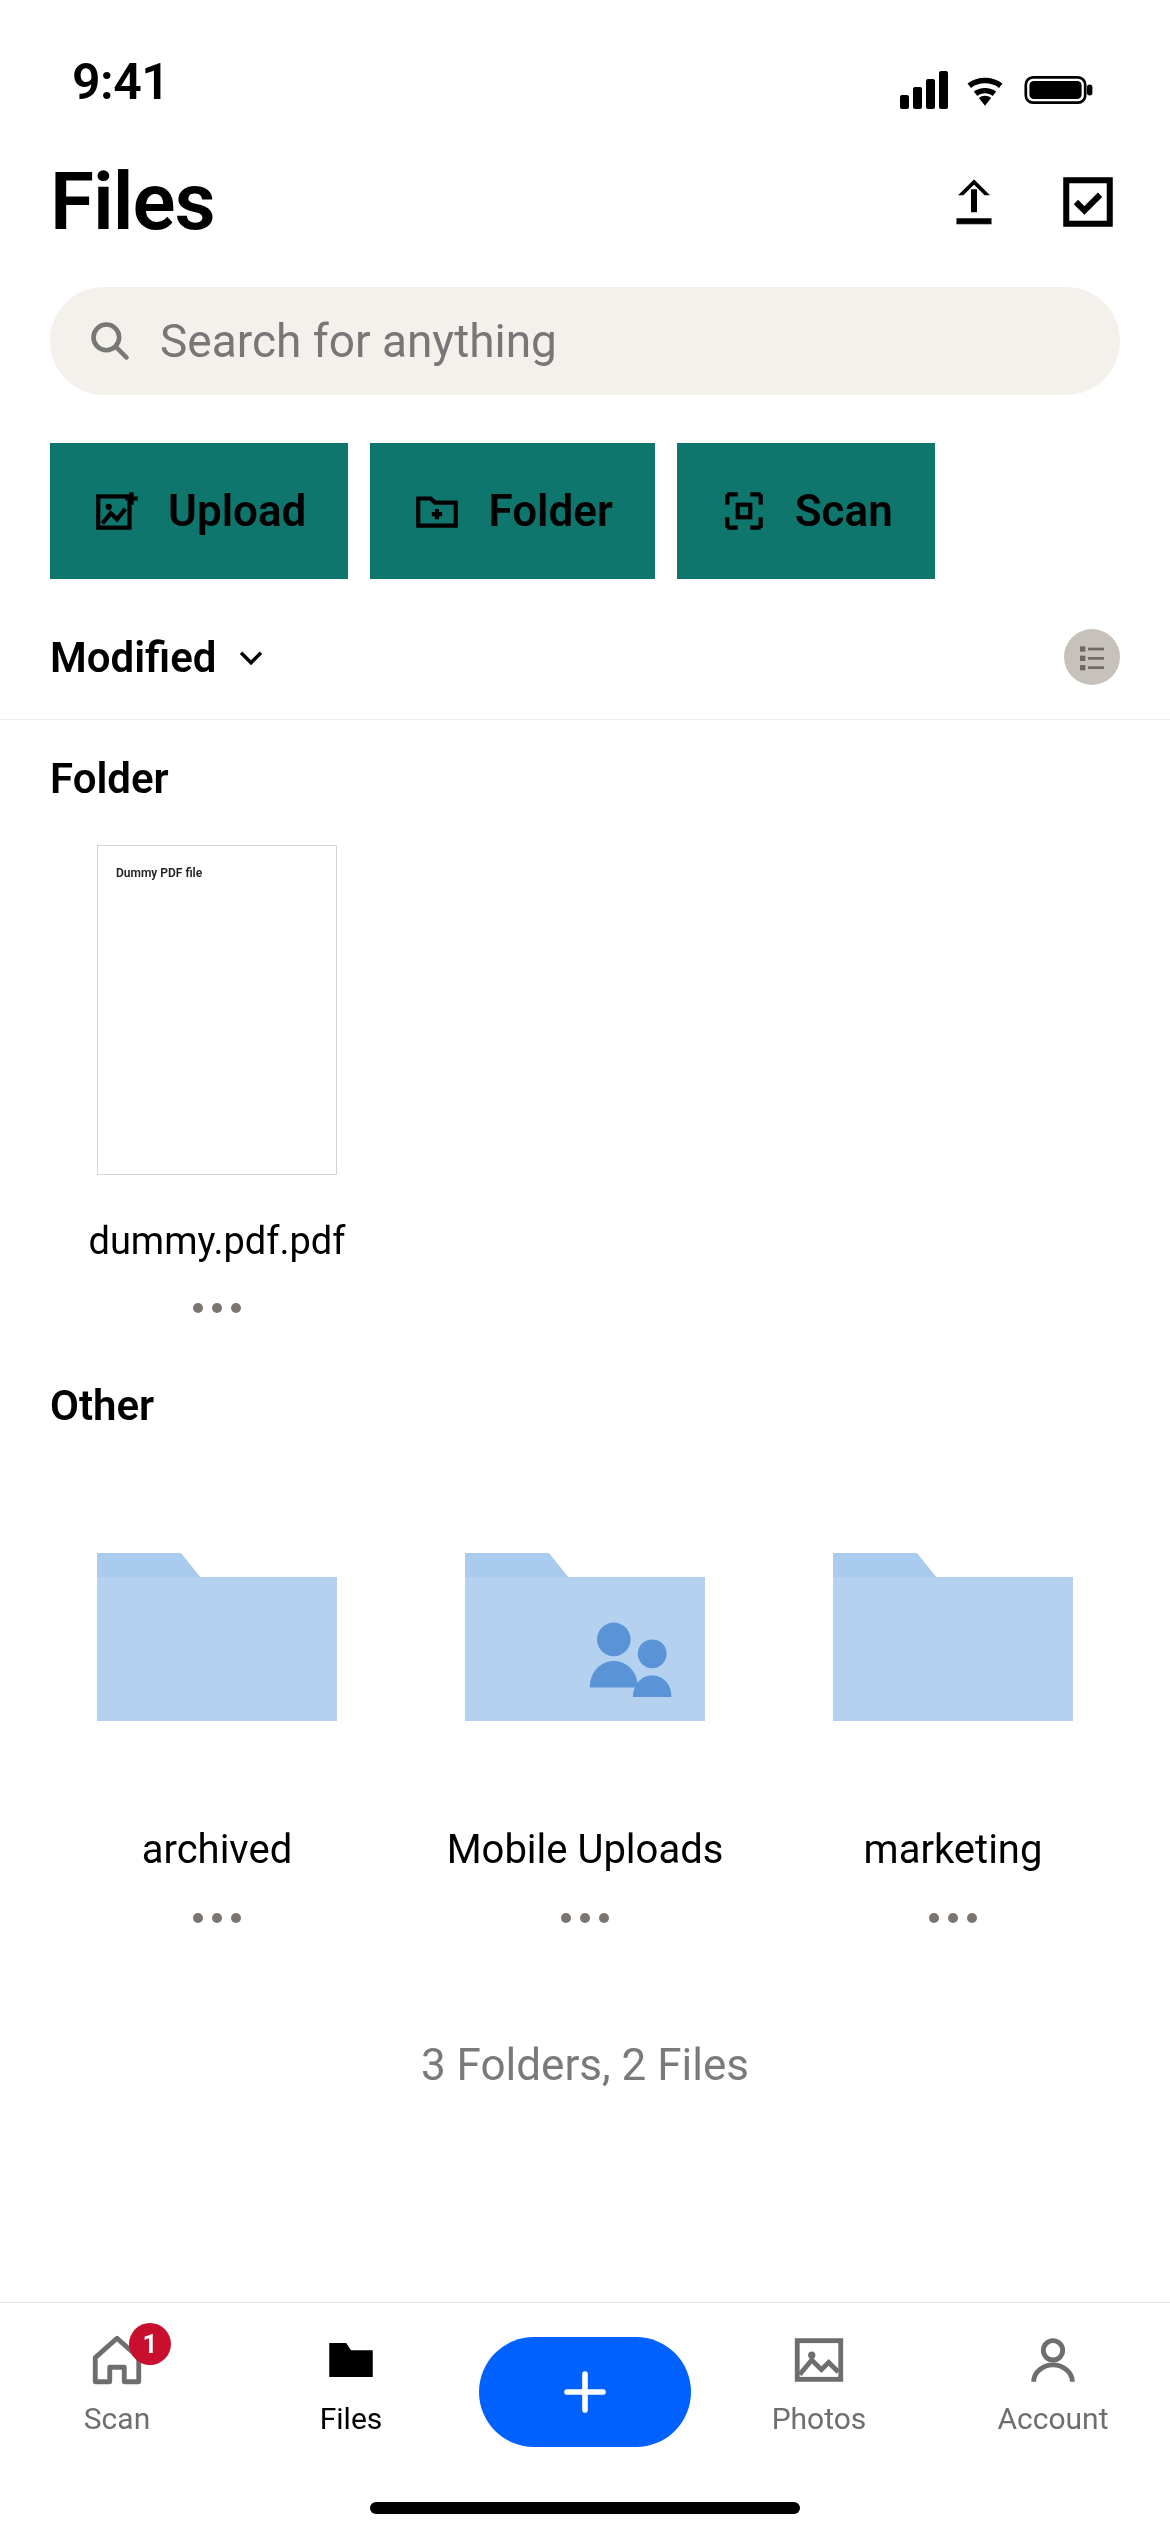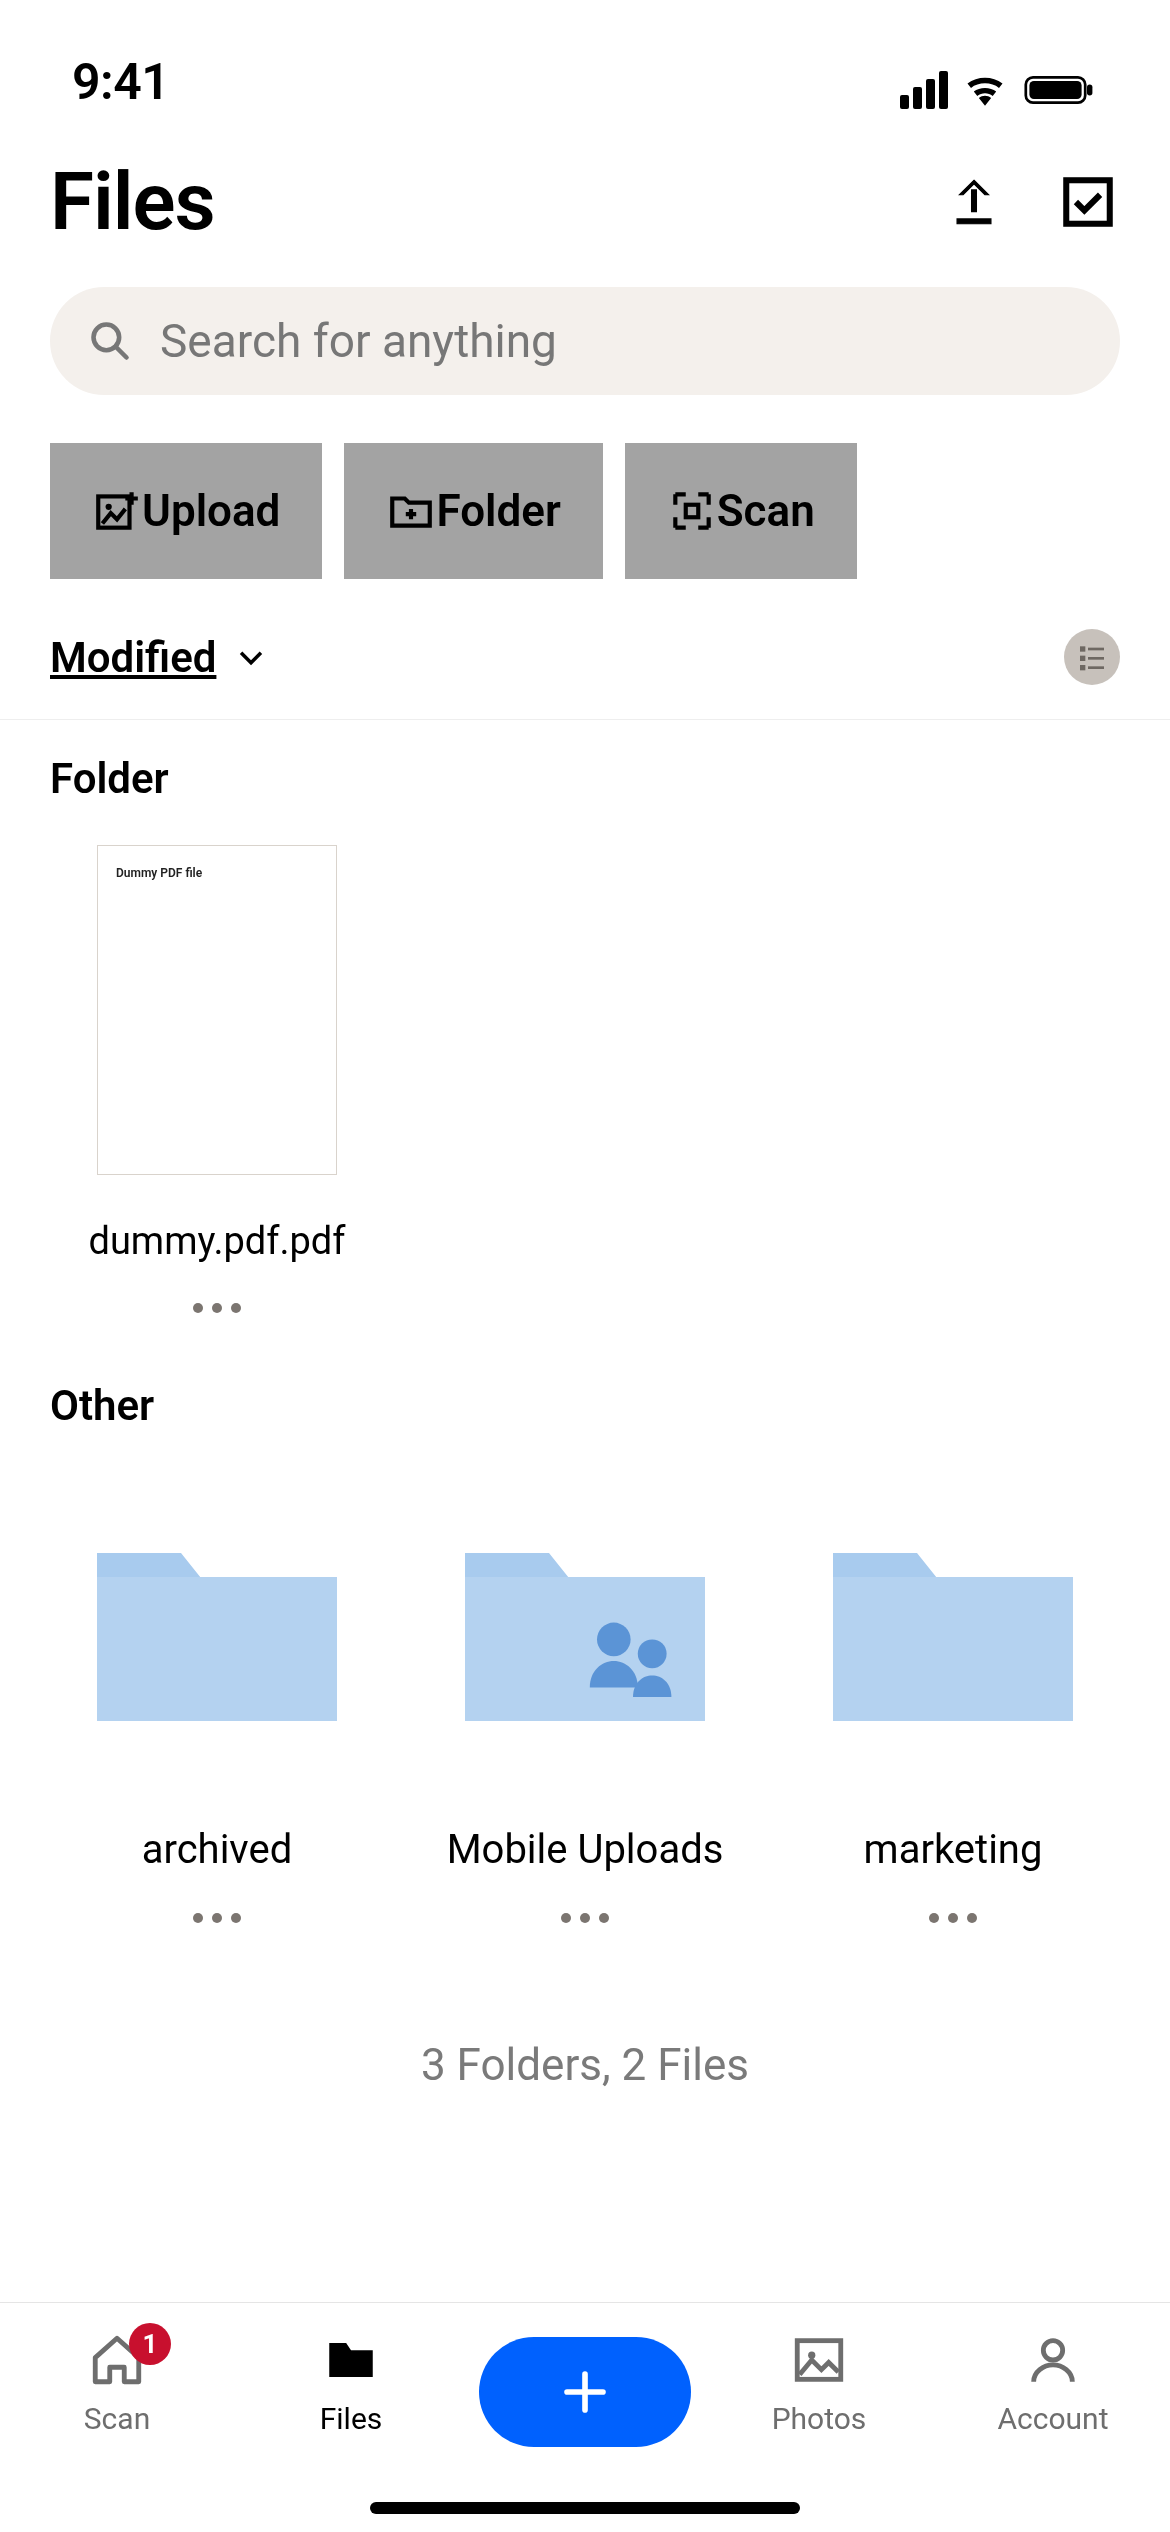--- a/index.html
+++ b/index.html
@@ -22,26 +22,26 @@
     .header-icons { display:flex; gap:50px; }
     .icon-btn { width:64px; height:64px; display:flex; align-items:center; justify-content:center; }
 
     
     .search-wrap { padding:28px 50px 0 50px; }
     .search-bar { background:#f4f0ec; border-radius:55px; height:108px; display:flex; align-items:center; padding:0 38px; gap:28px; }
     .search-text { font-size:46px; color:#777; }
 
     
     .action-row { display:flex; gap:22px; padding:48px 50px 0 50px; }
-    .action-btn { background:#a3a3a3; height:136px; display:flex; align-items:center; justify-content:center; padding:0 42px; }
+    .action-btn { background:#0f766e; height:136px; display:flex; align-items:center; justify-content:center; gap:26px; padding:0 42px; }
     .action-label { font-size:44px; font-weight:600; }
 
     
     .sort-row { display:flex; align-items:center; justify-content:space-between; padding:50px 50px 34px 50px; border-bottom:1px solid #eee; }
-    .sort-left { display:flex; align-items:center; gap:18px; font-size:42px; font-weight:600;text-decoration:underline; }
+    .sort-left { display:flex; align-items:center; gap:18px; font-size:42px; font-weight:600; }
     .view-toggle { width:56px; height:56px; border-radius:50%; background:#c7c1bb; display:flex; align-items:center; justify-content:center; }
 
     
     .section { padding:34px 50px 0 50px; }
     .section-heading { font-size:42px; font-weight:600; margin-bottom:42px; }
     .grid { display:grid; grid-template-columns:repeat(3,1fr); column-gap:34px; }
 
     .file-card { display:flex; flex-direction:column; align-items:center; }
     .thumb-doc { width:240px; height:330px; border:1px solid #d9d3cc; background:#fff; position:relative; overflow:hidden; }
     .thumb-doc.pdf::after{ content:'Dummy PDF file'; position:absolute; top:20px; left:18px; font-size:12px; color:#222; font-weight:600; }

